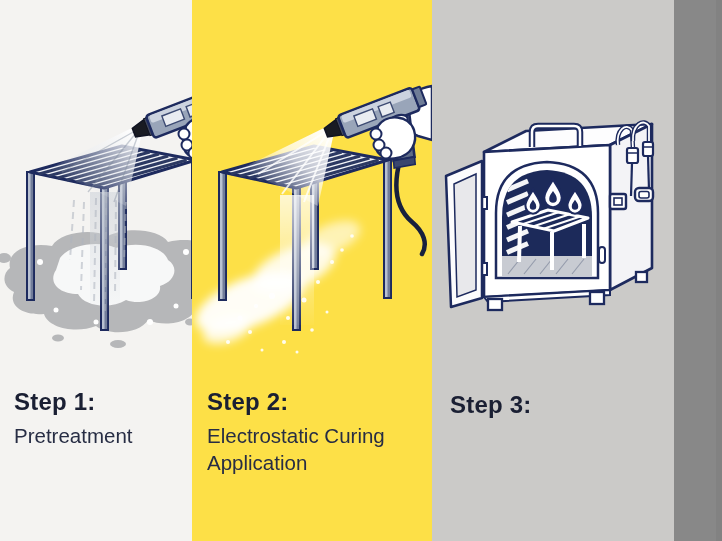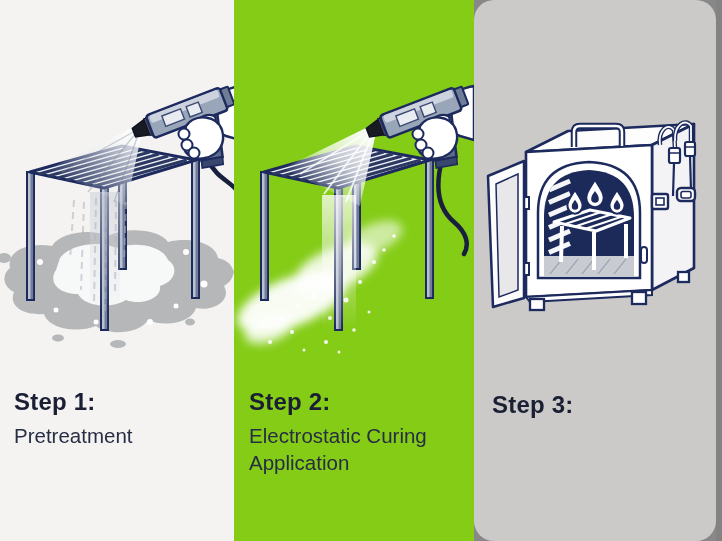--- a/index.html
+++ b/index.html
@@ -1,23 +1,23 @@
 <!DOCTYPE html>
 <html><head>
 <meta charset="utf-8">
 <style>
   html,body{margin:0;padding:0;background:#888;}
   .stage{
     position:relative;width:722px;height:541px;display:flex;overflow:hidden;
     font-family:"Liberation Sans",sans-serif;
   }
   .panel{position:relative;height:100%;}
-  .panel-1{width:234px;background:#f4f3f1;}
-  .panel-2{width:240px;background:#84cc16;}
-  .panel-3{width:242px;background:#cbcac8;border-radius:20px;}
+  .panel-1{width:192px;background:#f4f3f1;}
+  .panel-2{width:240px;background:#fde047;}
+  .panel-3{width:242px;background:#cbcac8;}
   .art{position:absolute;top:0;left:0;display:block;}
   .caption{position:absolute;top:388px;left:14px;right:6px;}
   .panel-2 .caption{left:15px;}
   .panel-3 .caption{left:18px;top:391px;}
   .step-label{font-size:24px;font-weight:700;color:#1a1f33;letter-spacing:.2px;}
   .step-subtitle{font-size:20.5px;color:#272d44;margin-top:7px;line-height:1.3;}
   .panel-3 .step-subtitle{color:#2f3a64;}
   .edge-strip{position:absolute;top:0;right:0;width:6px;height:100%;background:rgba(60,60,70,.08);}
   .defs-holder{position:absolute;width:0;height:0;overflow:hidden;}
 </style>

